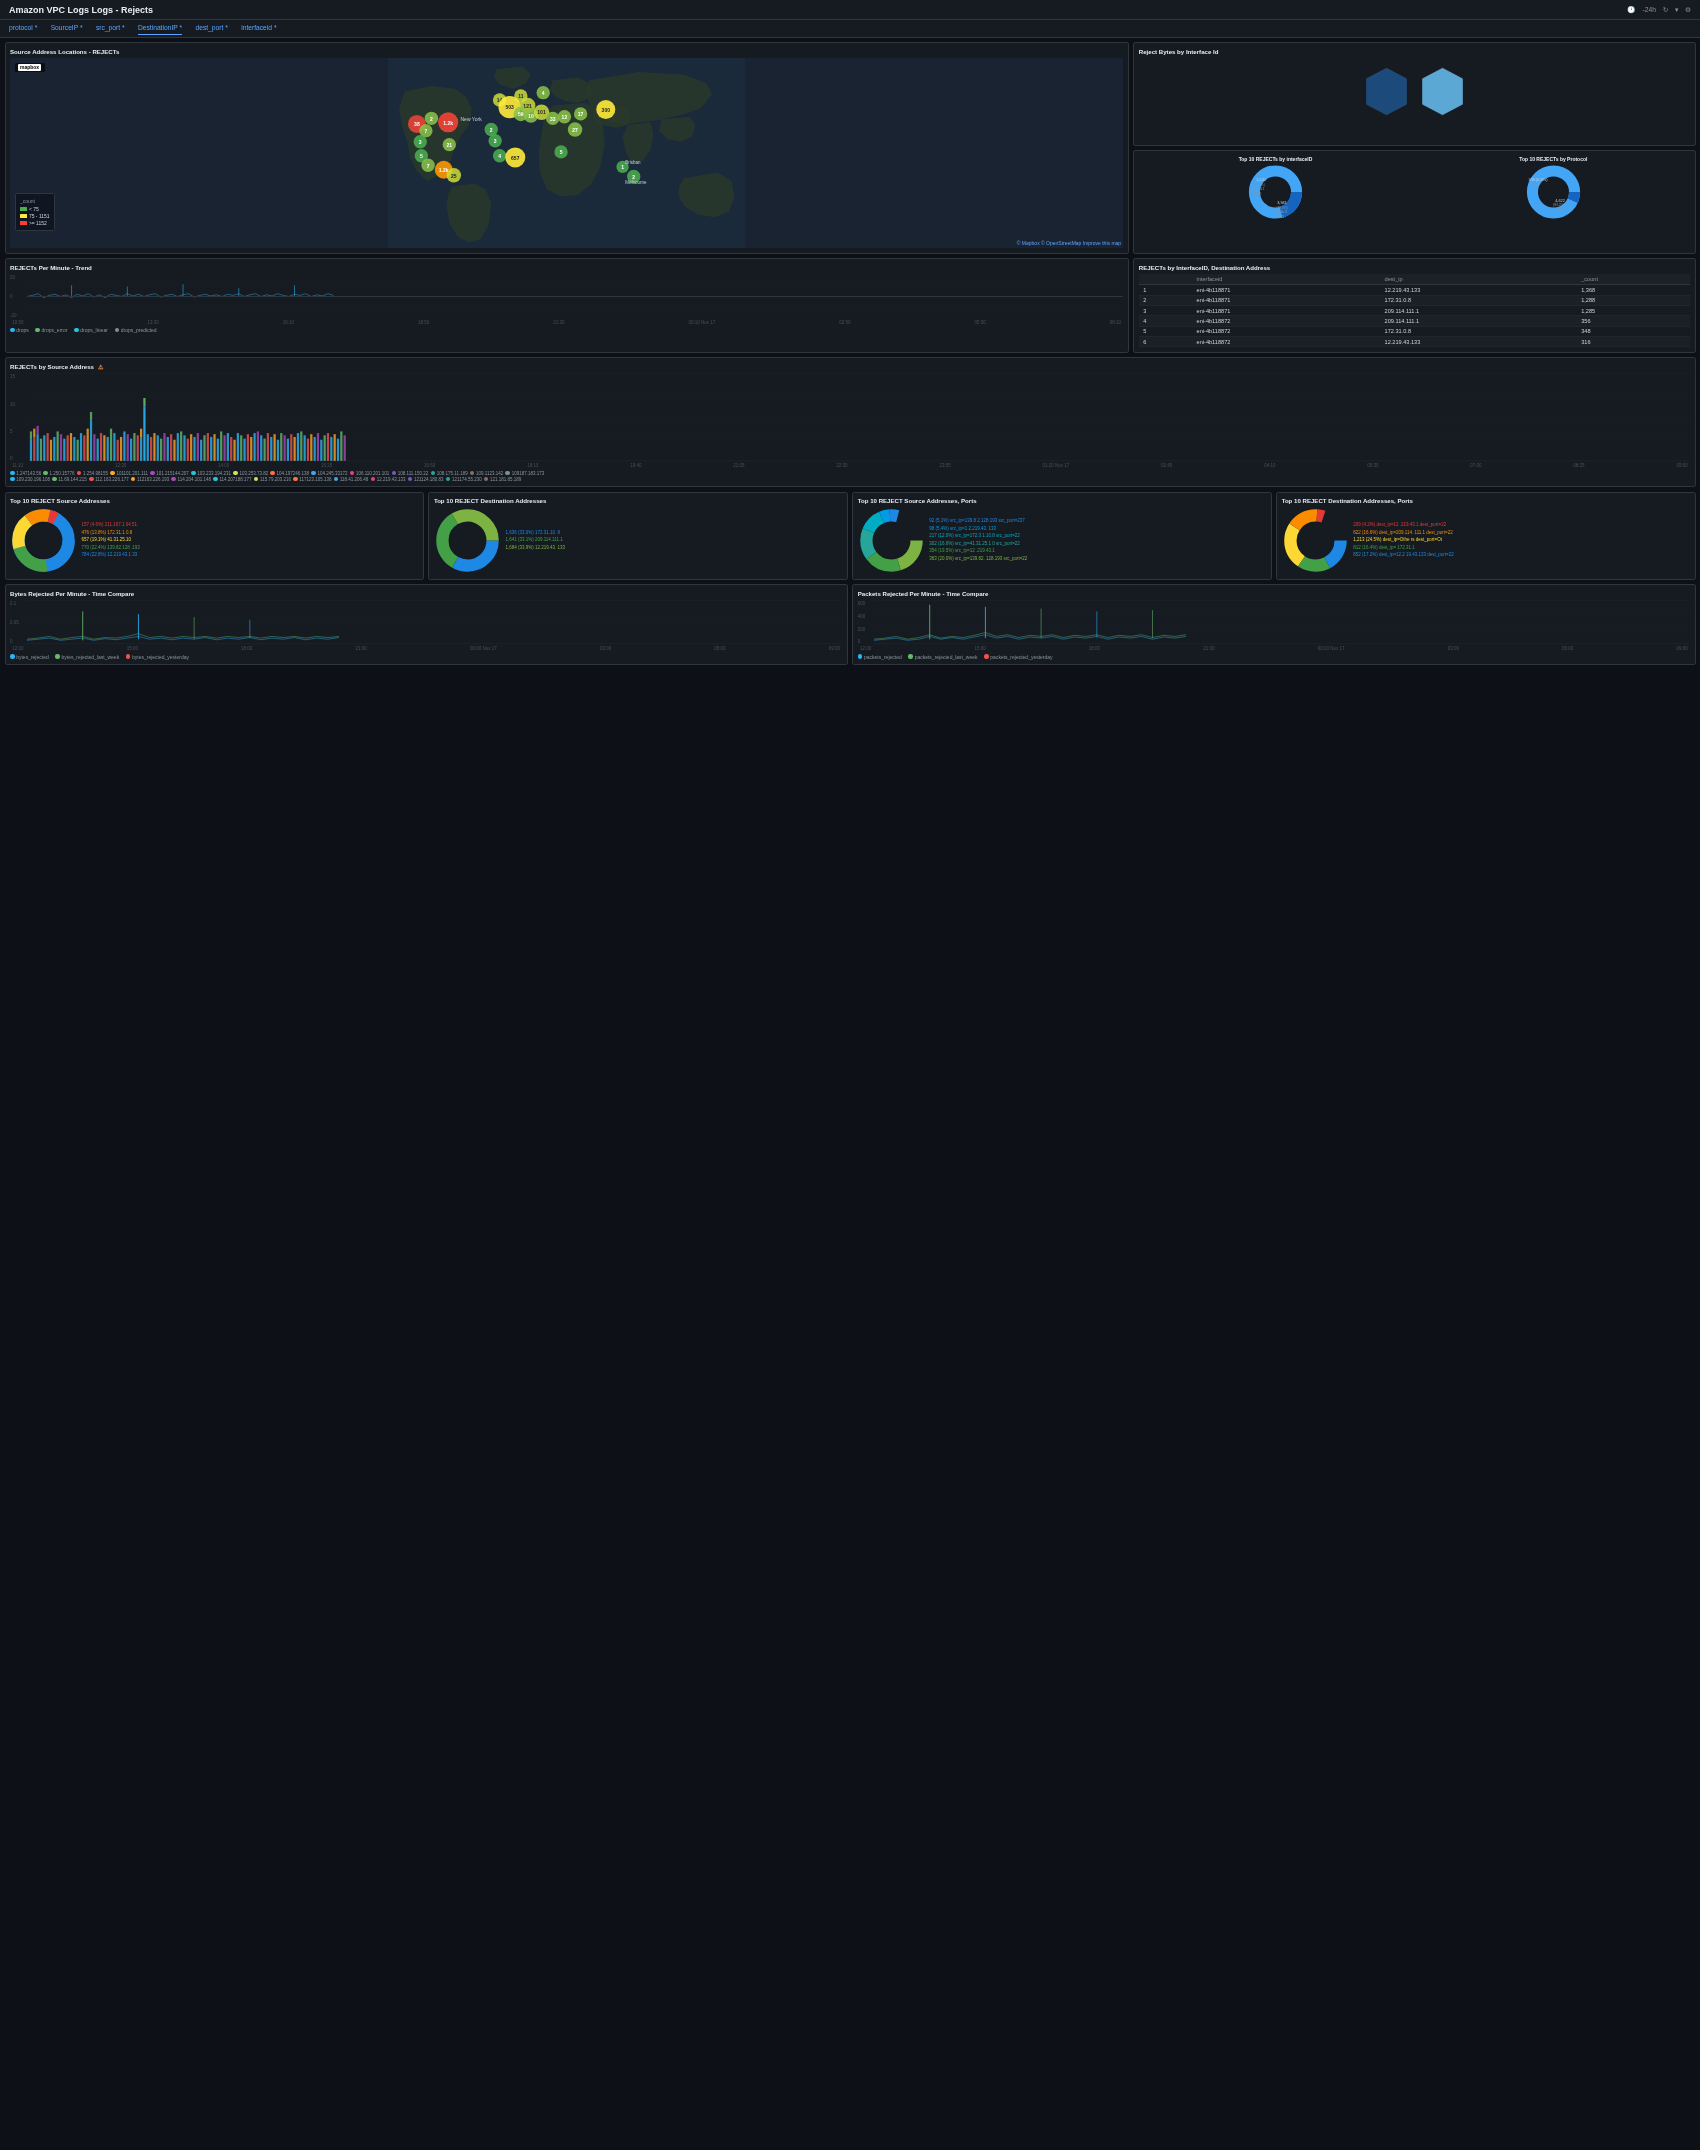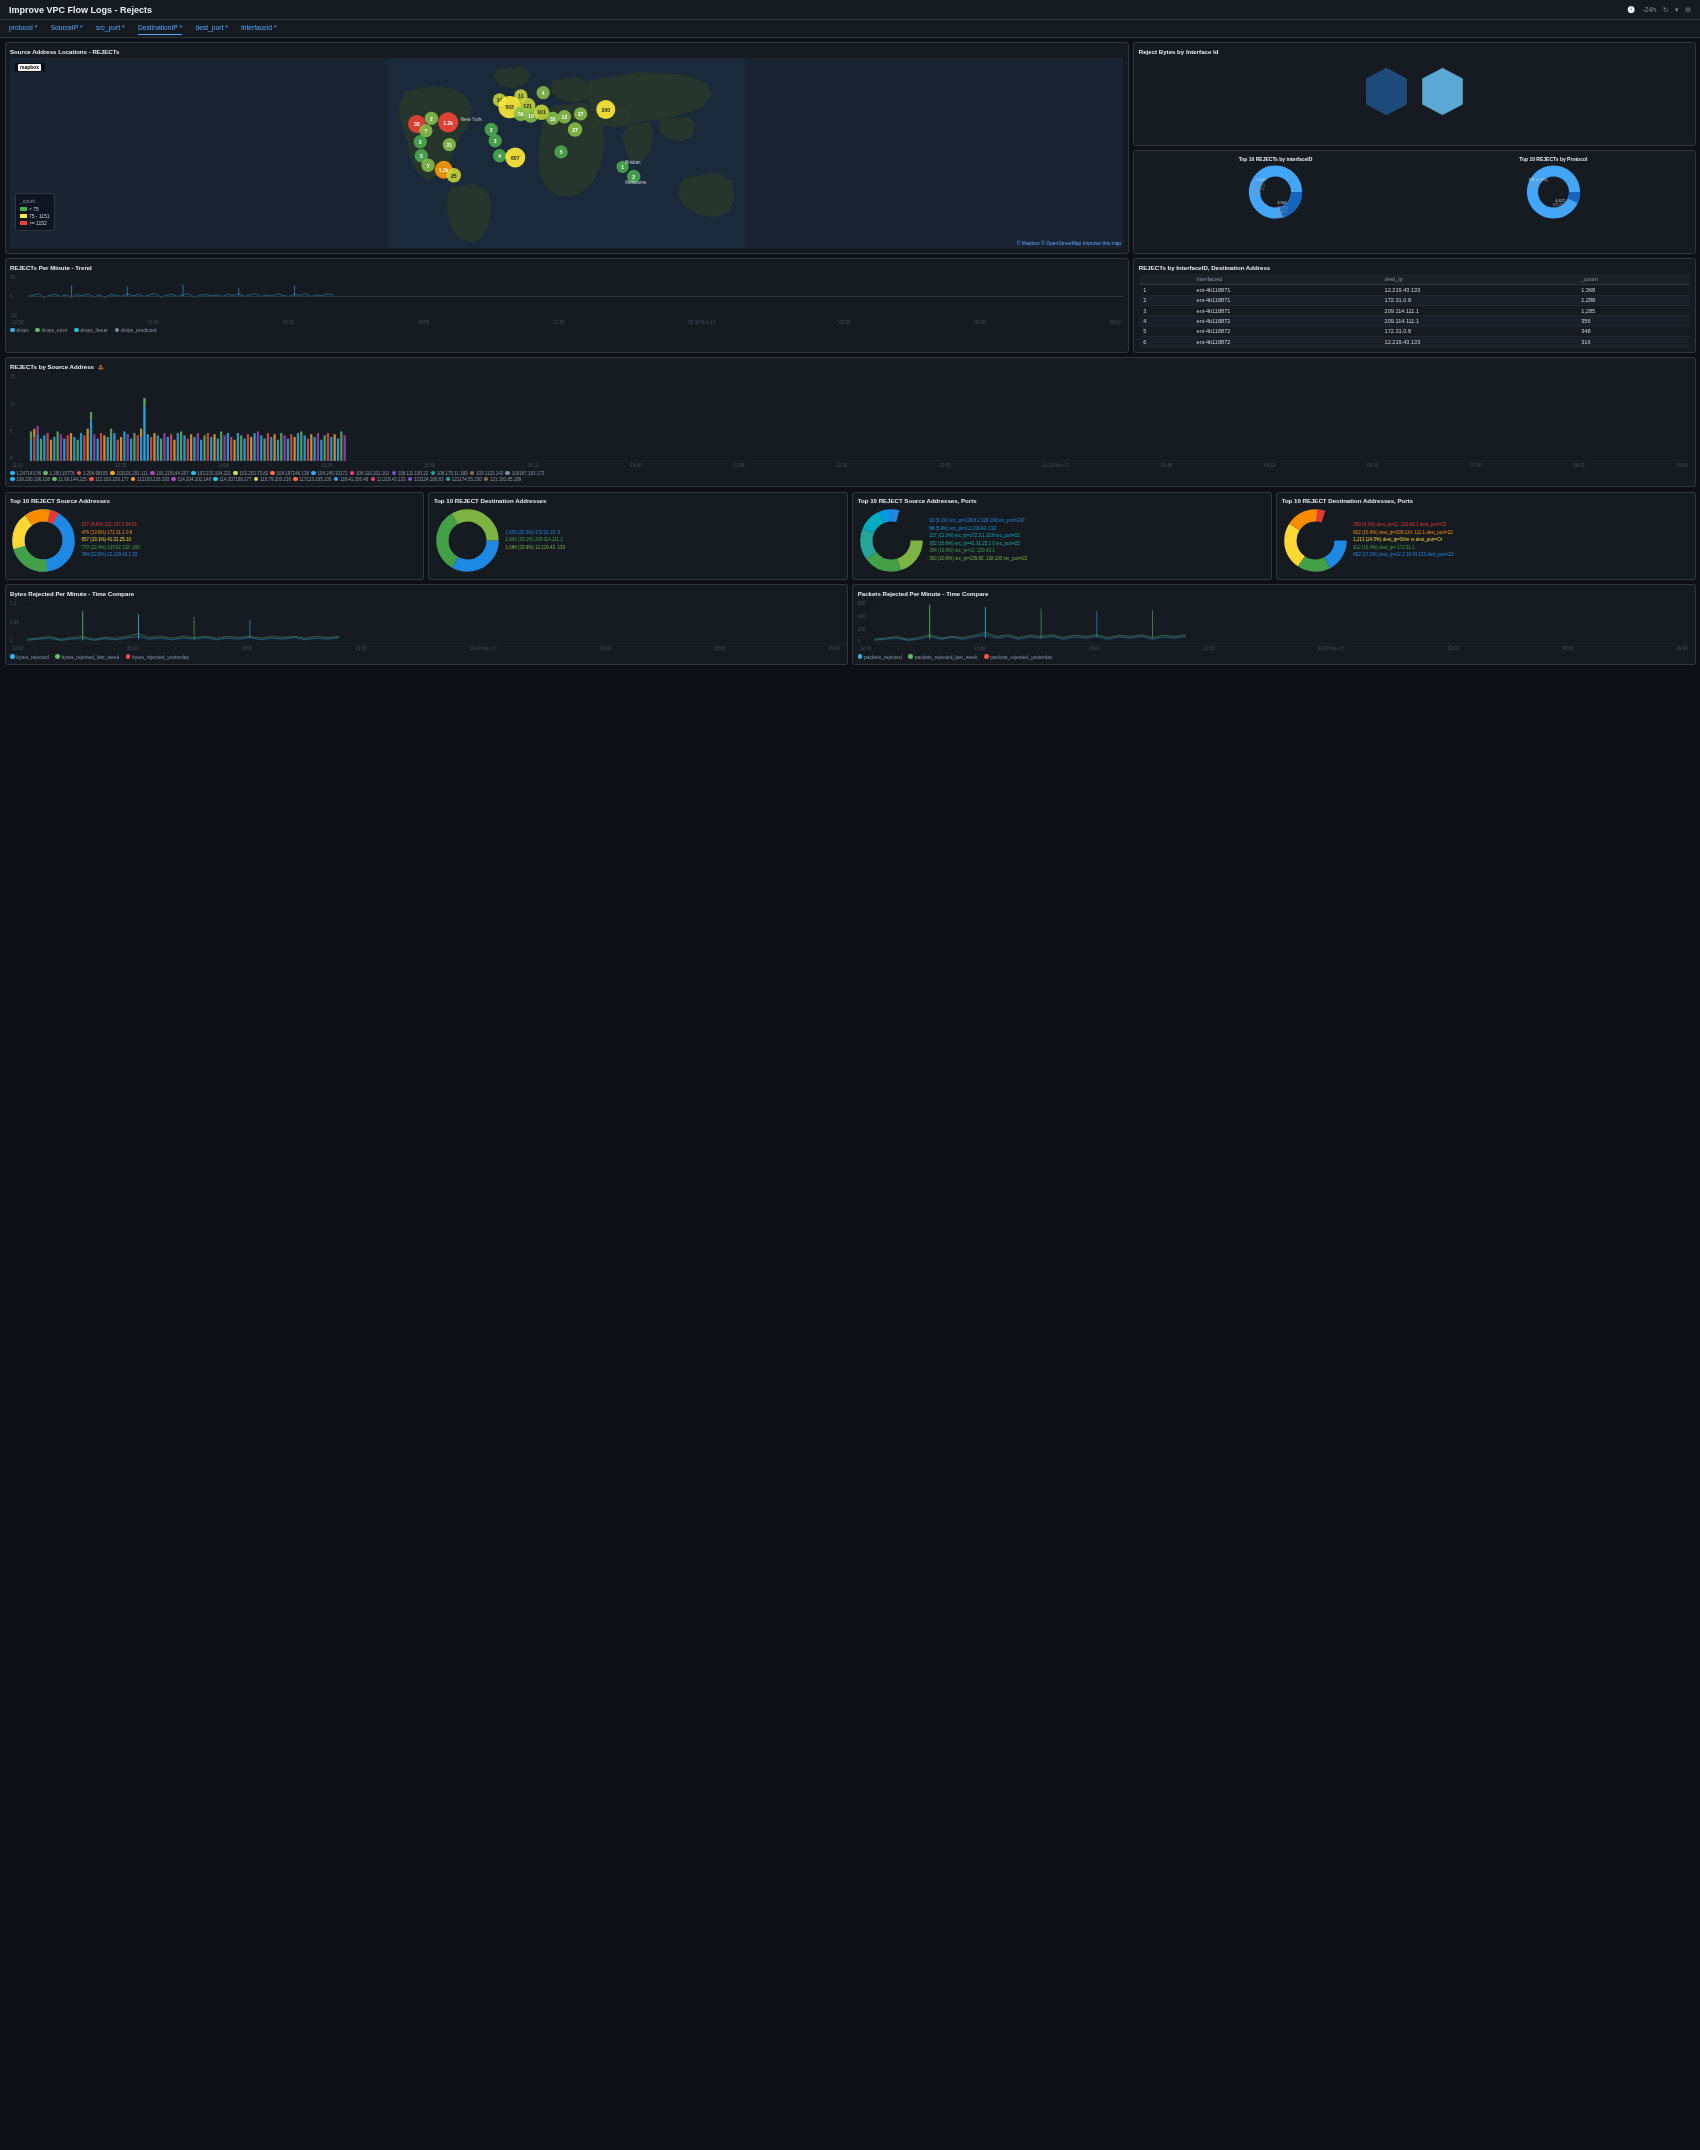--- a/index.html
+++ b/index.html
@@ -251,21 +251,21 @@
     }
     .warning-icon {
       color: #f0883e;
       margin-left: 2.2px;
     }
   </style>
 </head>
 <body>
 
 <div class="header">
-  <span class="header-title">Improve VPC Flow Logs - Rejects</span>
+  <span class="header-title">Amazon VPC Logs Logs - Rejects</span>
   <div class="header-controls">
     <span>🕐</span>
     <span>-24h</span>
     <span>↻</span>
     <span>▾</span>
     <span>⚙</span>
   </div>
 </div>
 
 <div class="filter-bar">

